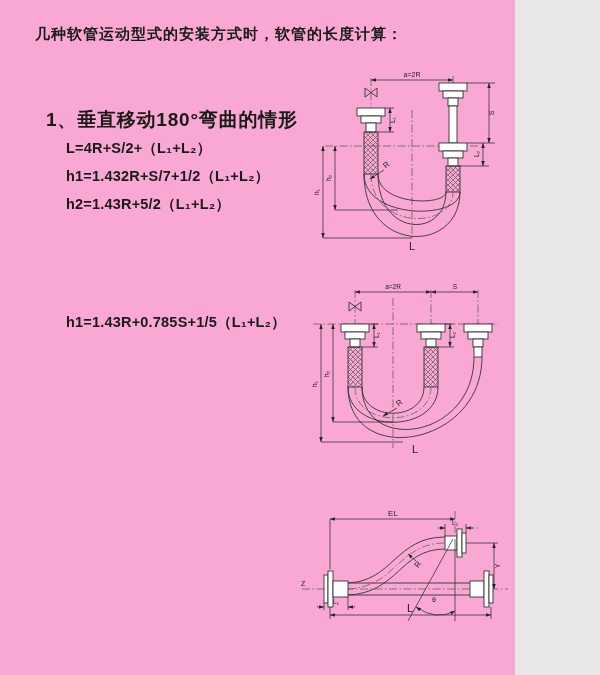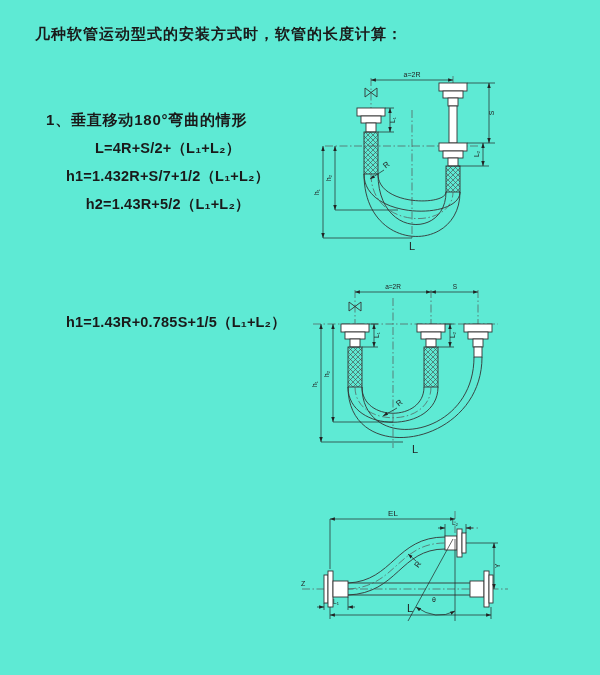--- a/index.html
+++ b/index.html
@@ -1,23 +1,23 @@
 <!DOCTYPE html>
 <html><head>
 <meta charset="utf-8">
 <style>
   html,body{margin:0;padding:0;background:#e8e8e8;}
-  .page{position:relative;width:600px;height:675px;background:#5eead4;overflow:hidden;
+  .page{position:relative;width:515px;height:675px;background:#f9a8d4;overflow:hidden;
         font-family:"Liberation Sans","DejaVu Sans",sans-serif;color:#1a1a1a;}
   .title{position:absolute;left:35px;top:25px;font-size:15px;font-weight:bold;
          letter-spacing:1px;white-space:nowrap;}
   .section{position:absolute;left:46px;}
-  .sec-heading{font-size:15px;font-weight:bold;letter-spacing:0.8px;line-height:18px;white-space:nowrap;}
+  .sec-heading{font-size:19px;font-weight:bold;letter-spacing:0.8px;line-height:18px;white-space:nowrap;}
   .formula{margin:10px 0 0 20px;font-size:14.5px;font-weight:bold;letter-spacing:0.2px;
-           line-height:18px;white-space:nowrap;text-align:center;}
+           line-height:18px;white-space:nowrap;}
   svg{position:absolute;overflow:visible;}
   svg .ln{stroke:#333;stroke-width:0.9;fill:none;}
   svg .fl{stroke:#333;stroke-width:0.9;fill:#ffffff;}
   svg .br{stroke:#333;stroke-width:0.9;fill:url(#hatch);}
   svg .dim{stroke:#222;stroke-width:0.7;fill:none;}
   svg .cl{stroke:#555;stroke-width:0.7;fill:none;stroke-dasharray:8 2.5 1.5 2.5;}
   svg text{fill:#222;font-family:"Liberation Sans","DejaVu Sans",sans-serif;}
   .dt{font-size:7px;}
   .dt2{font-size:6.5px;}
   .bl{font-size:11px;}

